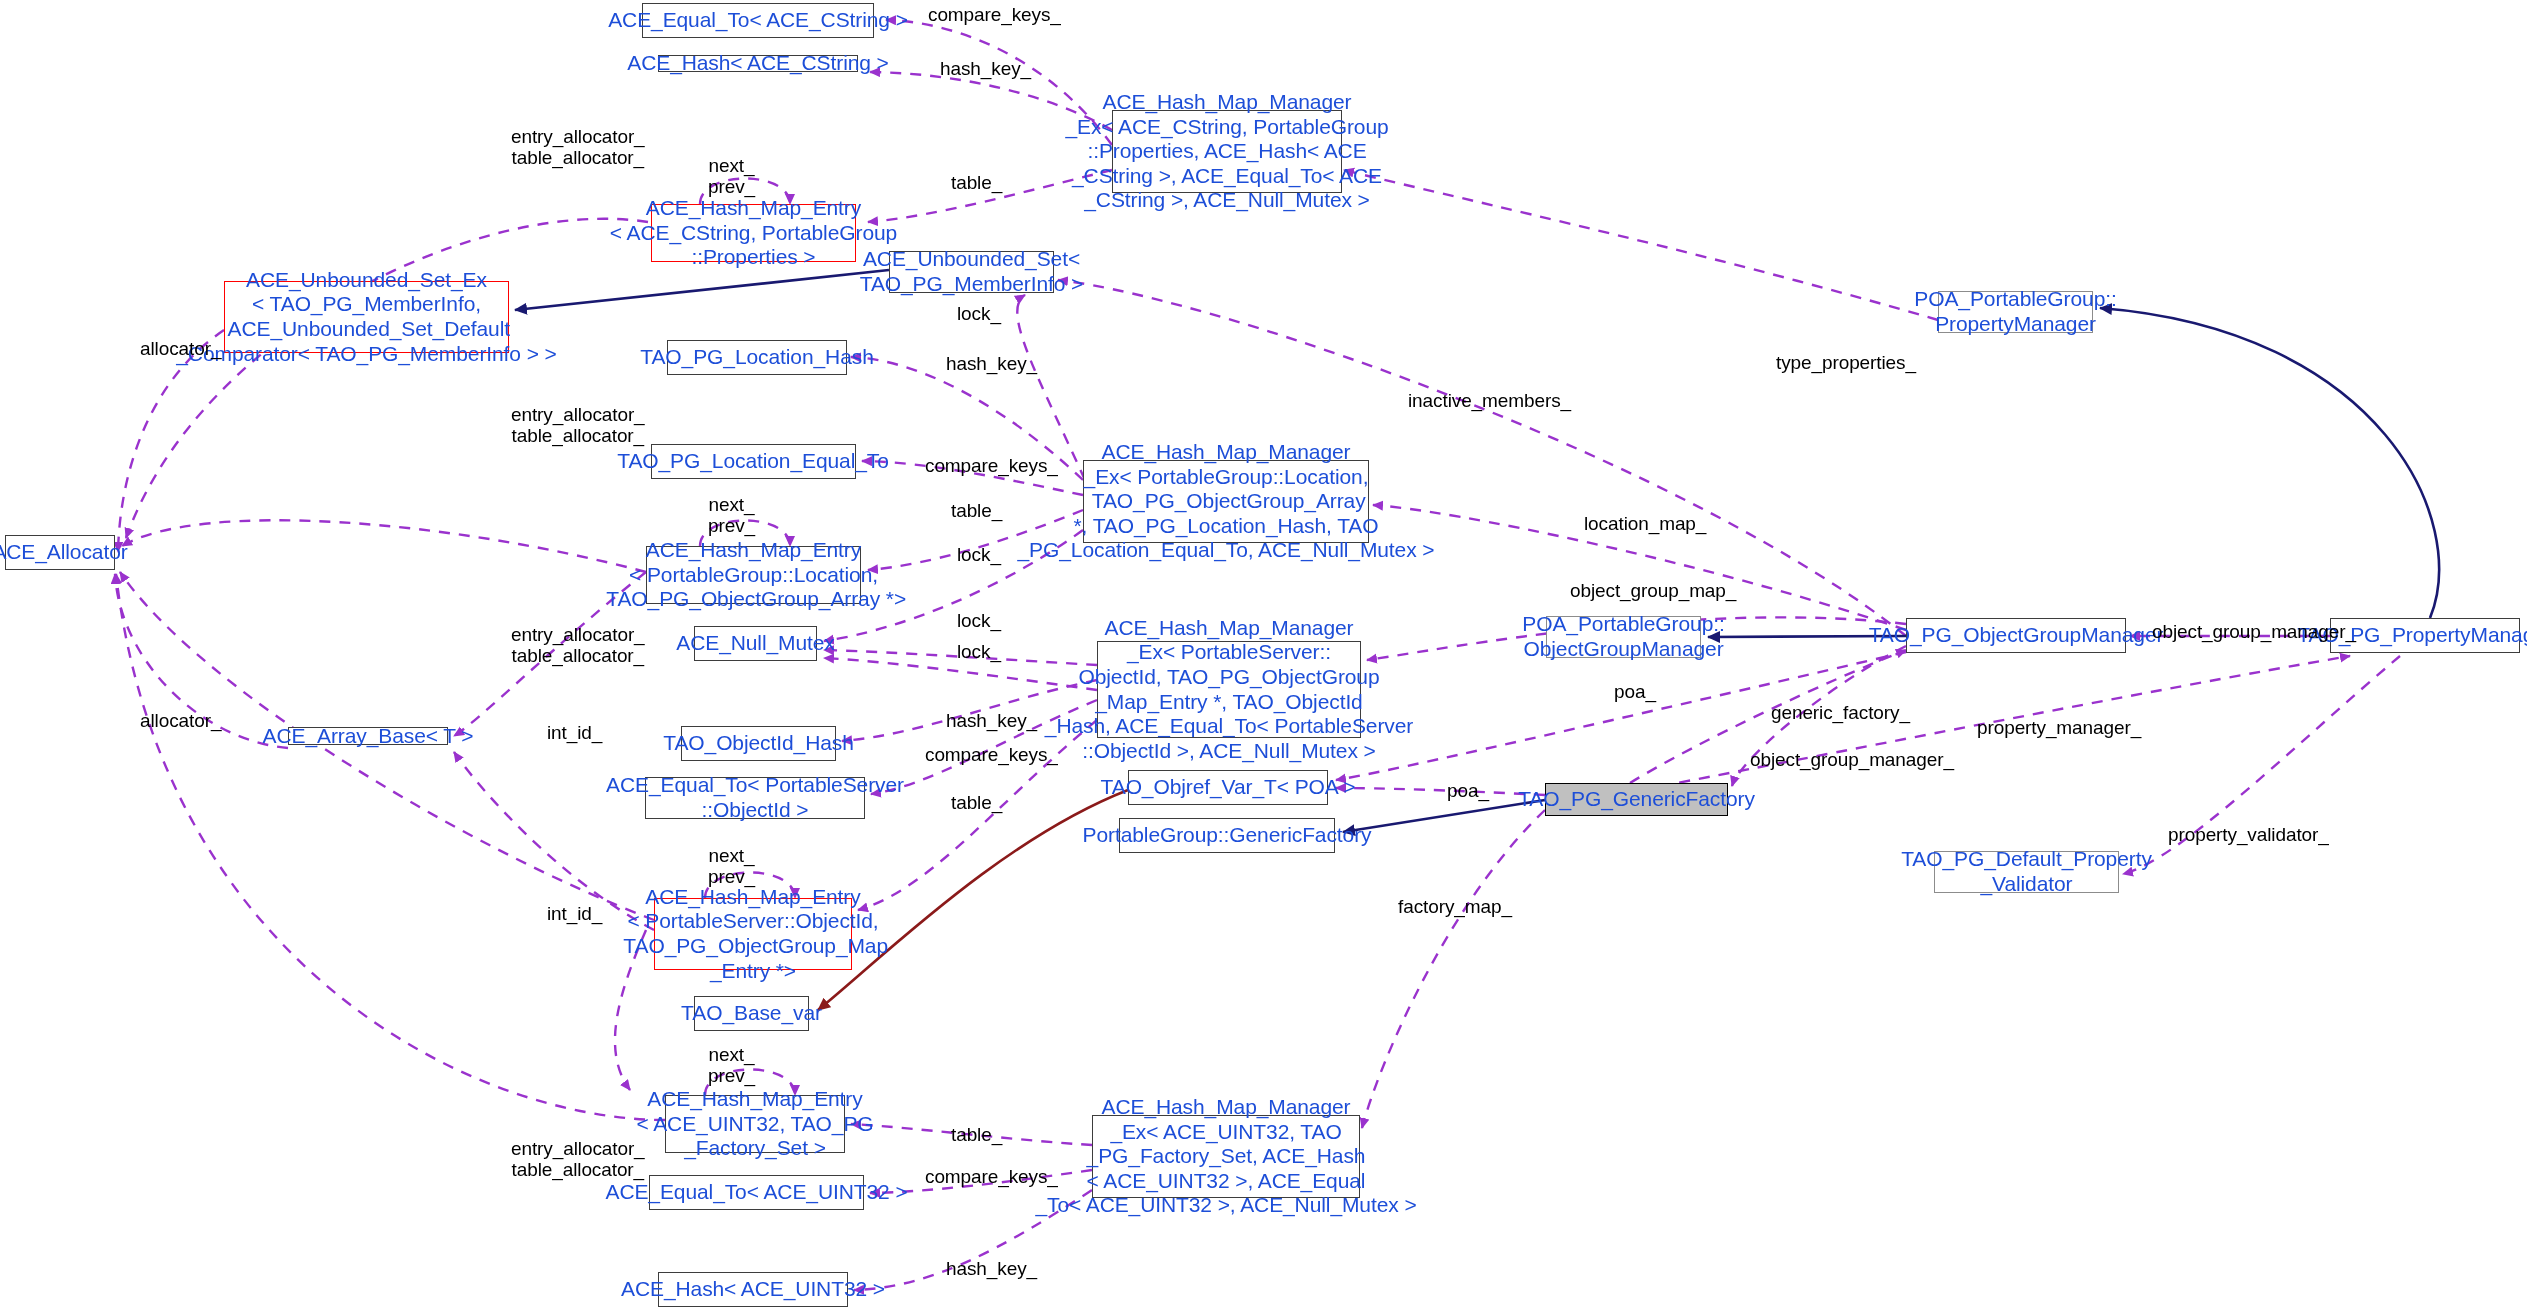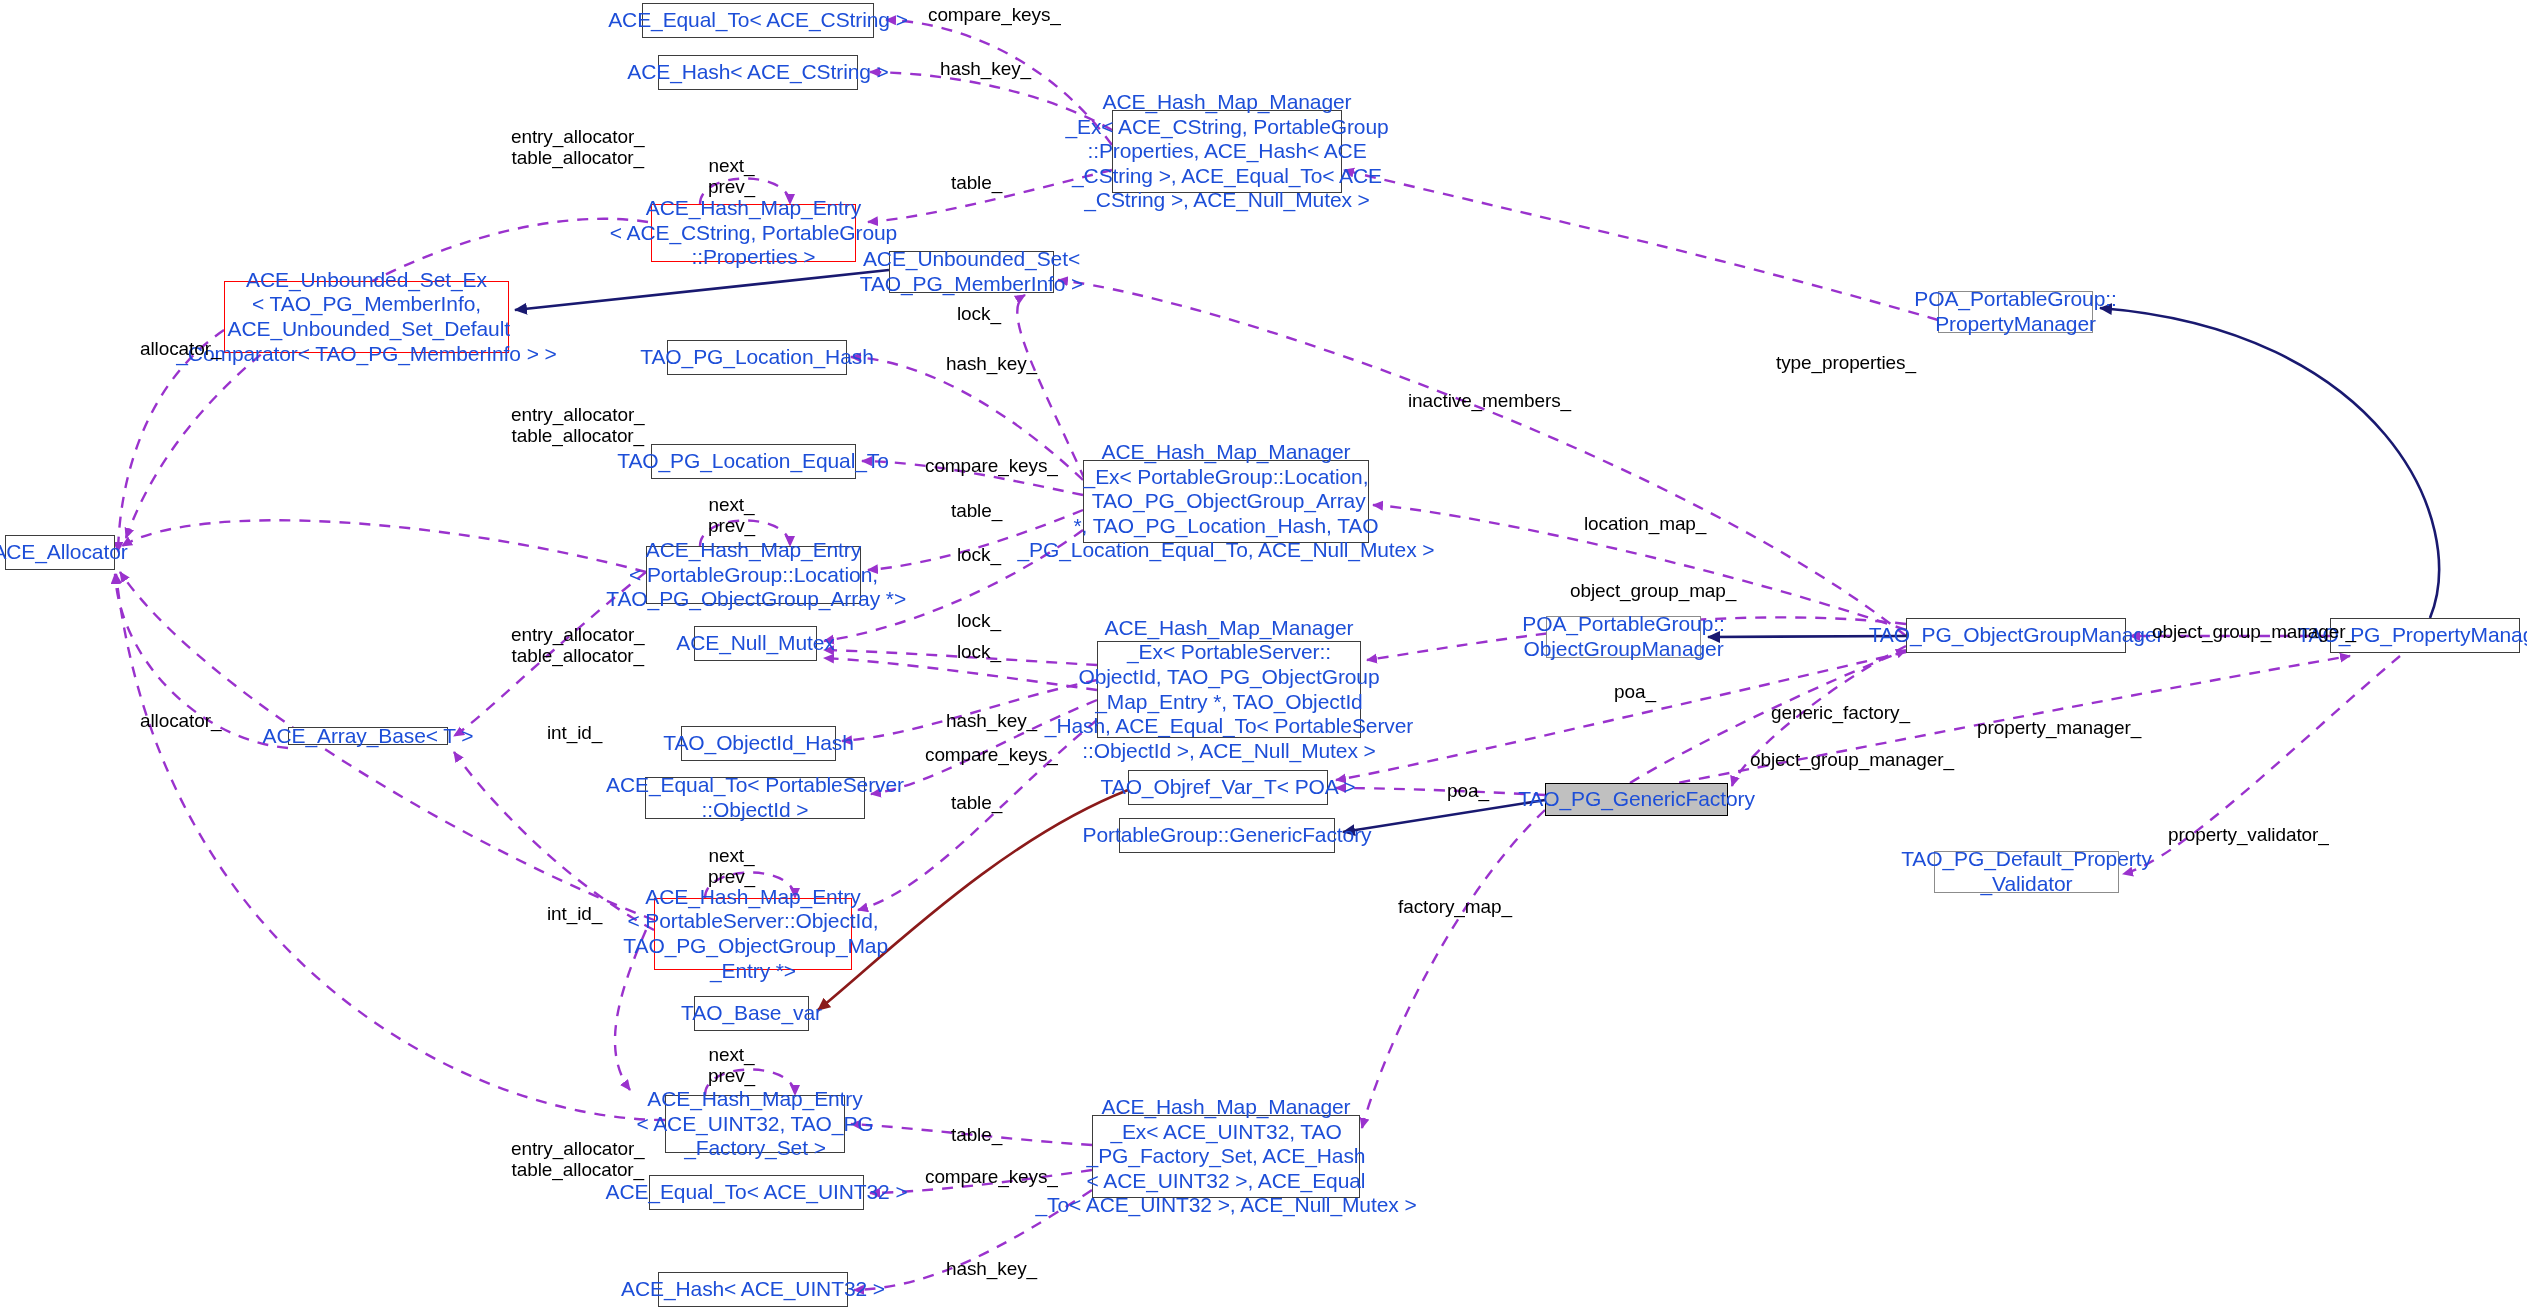--- a/index.html
+++ b/index.html
@@ -166,21 +166,21 @@
     </g>
 
     <g stroke="#8b1a1a" stroke-width="2.6" fill="none" marker-end="url(#ar-dark)">
 
       <path d="M1128,790 C1000,840 880,960 818,1010"></path>
     </g>
   </svg>
 
   <div id="nodes-layer">
       <div class="node" style="left: 642px; top: 3px; width: 232px; height: 35px;"><span>ACE_Equal_To&lt; ACE_CString &gt;</span></div>
-      <div class="node" style="left: 658px; top: 55px; width: 200px; height: 35px;"><span>ACE_Hash&lt; ACE_CString &gt;</span></div>
+      <div class="node" style="left: 658px; top: 55px; width: 200px; height: 17px;"><span>ACE_Hash&lt; ACE_CString &gt;</span></div>
       <div class="node" style="left: 1112px; top: 110px; width: 230px; height: 83px;"><span>ACE_Hash_Map_Manager
 _Ex&lt; ACE_CString, PortableGroup
 ::Properties, ACE_Hash&lt; ACE
 _CString &gt;, ACE_Equal_To&lt; ACE
 _CString &gt;, ACE_Null_Mutex &gt;</span></div>
       <div class="node red" style="left: 651px; top: 204px; width: 205px; height: 58px;"><span>ACE_Hash_Map_Entry
 &lt; ACE_CString, PortableGroup
 ::Properties &gt;</span></div>
       <div class="node" style="left: 889px; top: 251px; width: 165px; height: 42px;"><span>ACE_Unbounded_Set&lt;
 TAO_PG_MemberInfo &gt;</span></div>

